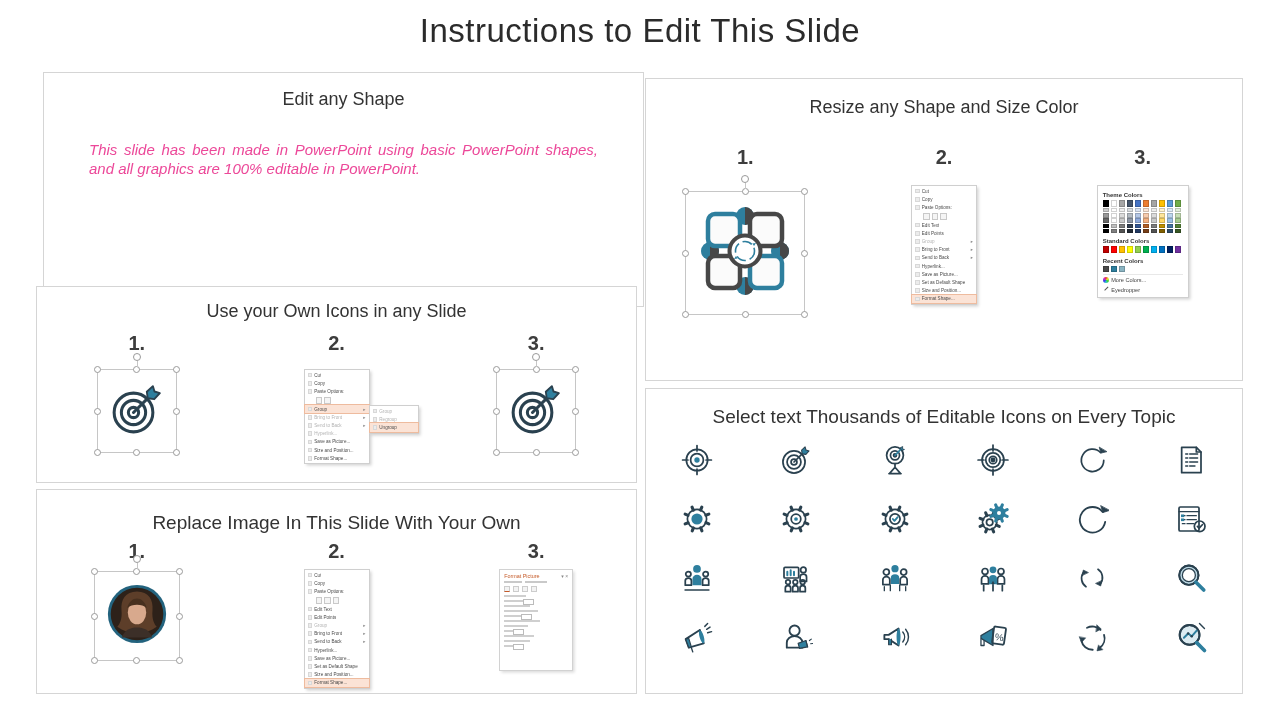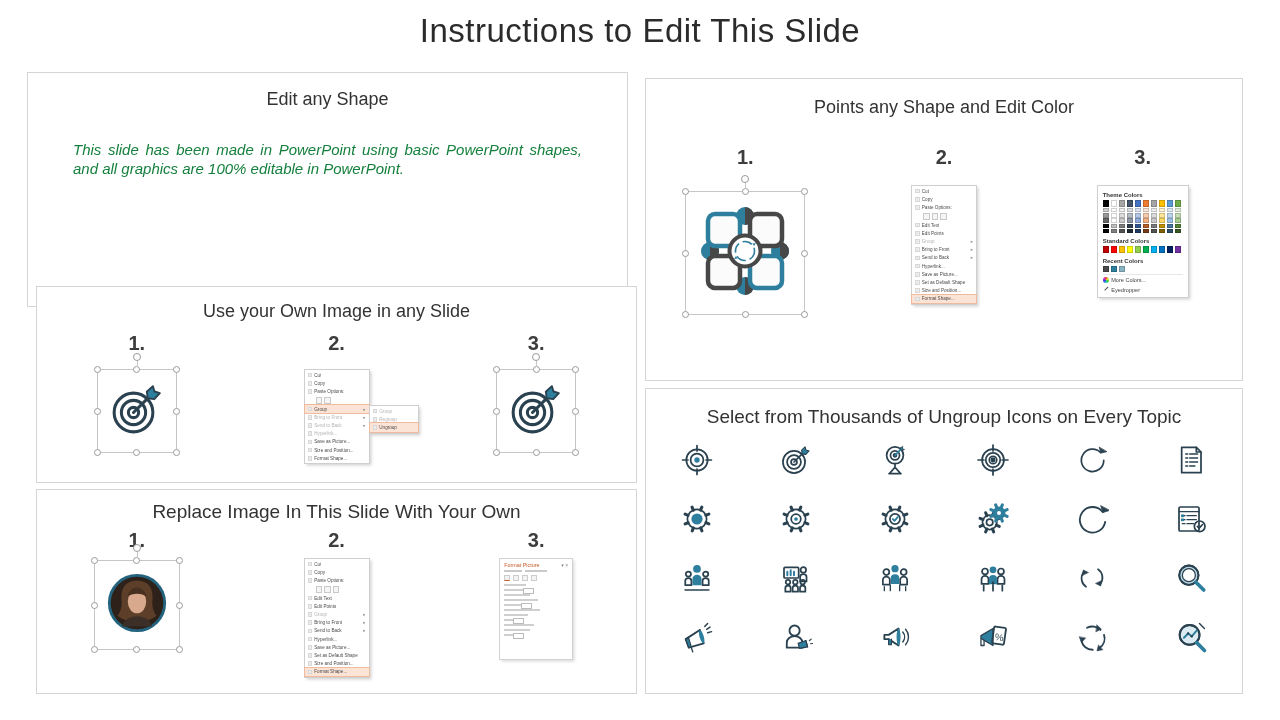--- a/index.html
+++ b/index.html
@@ -1,26 +1,26 @@
 <!DOCTYPE html>
 <html><head>
 <meta charset="utf-8">
 <style>
   html,body{margin:0;padding:0}
   body{width:1280px;height:720px;position:relative;background:#fff;font-family:"Liberation Sans",sans-serif;overflow:hidden}
   .slide-title{position:absolute;top:12px;left:0;width:100%;text-align:center;font-size:33px;color:#2b2b2b;font-weight:400;letter-spacing:.5px}
   .panel{position:absolute;background:#fff;border:1px solid #d5d5d5;box-sizing:border-box}
-  #p1{left:27px;top:72px;width:601px;height:235px}
+  #p1{left:43px;top:72px;width:601px;height:235px}
   #p2{left:36px;top:286px;width:601px;height:197px}
   #p3{left:36px;top:489px;width:601px;height:205px}
   #p4{left:645px;top:78px;width:598px;height:303px}
   #p5{left:645px;top:388px;width:598px;height:306px}
   .ptitle{text-align:center;font-size:18px;color:#333;font-weight:500;margin:16px 10px 0}
   .psub{text-align:center;font-style:italic;font-size:12px;color:#555;margin:4px 8px 0}
-  .body-text{font-style:italic;font-size:15px;color:#15803d;text-align:justify;margin:0 45px;line-height:1.27}
+  .body-text{font-style:italic;font-size:15px;color:#ec4899;text-align:justify;margin:0 45px;line-height:1.27}
   .body-text.first{margin-top:30px}
   .body-text.second{margin-top:19px}
   .steps{display:flex;margin-top:10px}
   .step{flex:1;display:flex;flex-direction:column;align-items:center}
   .stepnum{font-size:20px;font-weight:bold;color:#3d3d3d}
   .stepgfx{margin-top:14px;display:flex;align-items:flex-start;justify-content:center}
   
   .sel{position:relative;border:1px solid #c6c6c6;padding:11px;background:#fff}
   .sel.dashed{border-style:solid}
   .h{position:absolute;width:7px;height:7px;border:1px solid #9a9a9a;background:#fff;border-radius:50%;box-sizing:border-box}
@@ -68,21 +68,21 @@
 <body>
 
 <div class="slide-title">Instructions to Edit This Slide</div>
 
 <div class="panel" id="p1">
   <div class="ptitle">Edit any Shape</div>
   <p class="body-text first">This slide has been made in PowerPoint using basic PowerPoint shapes, and all graphics are 100% editable in PowerPoint.</p>
 </div>
 
 <div class="panel" id="p2">
-  <div class="ptitle" style="margin-top:14px">Use your Own Image in any Slide</div>
+  <div class="ptitle" style="margin-top:14px">Use your Own Icons in any Slide</div>
   <div class="steps">
     <div class="step">
         <div class="stepnum">1.</div>
       <div class="stepgfx">
           <div class="sel" id="p2s1"><svg width="56" height="56" viewBox="0 0 24 24" fill="none" stroke="#2a414f" stroke-width="1.3" stroke-linecap="round" stroke-linejoin="round">
               <circle cx="10.5" cy="13.5" r="8.3"></circle>
               <circle cx="10.5" cy="13.5" r="5.2"></circle>
               <circle cx="10.5" cy="13.5" r="2.2"></circle>
               <line x1="10.5" y1="13.5" x2="17" y2="7"></line>
               <path d="M16.2 4.6l2.6-2.4.7 2.3 2.3.7-2.4 2.6-2.8-.4z" fill="#2e7f9e" stroke-width=".8"></path>
@@ -168,21 +168,21 @@
               <circle cx="10.5" cy="13.5" r="2.2"></circle>
               <line x1="10.5" y1="13.5" x2="17" y2="7"></line>
               <path d="M16.2 4.6l2.6-2.4.7 2.3 2.3.7-2.4 2.6-2.8-.4z" fill="#2e7f9e" stroke-width=".8"></path>
             </svg><span class="h" style="top: -4px; left: -4px;"></span><span class="h" style="top: -4px; left: calc(50% - 3.5px);"></span><span class="h" style="top: -4px; left: calc(100% - 3px);"></span><span class="h" style="top: calc(50% - 3.5px); left: -4px;"></span><span class="h" style="top: calc(50% - 3.5px); left: calc(100% - 3px);"></span><span class="h" style="top: calc(100% - 3px); left: -4px;"></span><span class="h" style="top: calc(100% - 3px); left: calc(50% - 3.5px);"></span><span class="h" style="top: calc(100% - 3px); left: calc(100% - 3px);"></span><span class="rot"></span></div>
         </div>
       </div>
   </div>
 </div>
 
 <div class="panel" id="p3">
-  <div class="ptitle" style="margin-top:11px;font-size:19px">Replace Image In This Slide With Your Own</div>
+  <div class="ptitle" style="margin-top:22px;font-size:19px">Replace Image In This Slide With Your Own</div>
   <div class="steps" style="margin-top:6px">
     <div class="step">
         <div class="stepnum">1.</div>
       <div class="stepgfx" style="margin-top:8px">
           <div class="sel" id="p3s1"><svg width="62" height="62" viewBox="0 0 66 66">
 <circle cx="33" cy="33" r="31" fill="#23637e"></circle>
               <circle cx="33" cy="33" r="28" fill="#2d2119"></circle>
 <path d="M33 9c-12.5 0-17.5 9-16.5 20 .9 9.5-2 15-4.5 17.5C18 51 25 53 33 53s15-2 21-6.5C51.5 44 48.6 38.5 49.5 29 50.5 18 45.5 9 33 9z" fill="#5d3e29"></path>
 <ellipse cx="33" cy="31.5" rx="9.8" ry="12.5" fill="#d8a98d"></ellipse>
 <path d="M22.5 26.5c2-6.5 6-10 10.5-10s8.5 3.5 10.5 10c-3-2.3-6.3-3.4-10.5-3.4s-7.5 1.1-10.5 3.4z" fill="#47301f"></path>
@@ -288,21 +288,21 @@
             <div class="fmt-line" style="width:30px"></div>
             <div class="fmt-line" style="width:26px"></div>
             <div class="fmt-line box" style="width:20px"></div>
           </div>
         </div>
       </div>
   </div>
 </div>
 
 <div class="panel" id="p4">
-  <div class="ptitle" style="margin-top:18px">Points any Shape and Edit Color</div>
+  <div class="ptitle" style="margin-top:18px">Resize any Shape and Size Color</div>
   <div class="steps" style="margin-top:28px">
     <div class="step">
         <div class="stepnum">1.</div>
       <div class="stepgfx" style="margin-top:22px">
           <div class="sel" id="p4s1"><svg width="96" height="96" viewBox="0 0 96 96" fill="none">
 <circle cx="48" cy="13" r="9" fill="#2e7f9e"></circle>
               <path d="M48 4 a9 9 0 0 1 0 18 z" fill="#474747"></path>
               <circle cx="48" cy="83" r="9" fill="#2e7f9e"></circle>
               <path d="M48 74 a9 9 0 0 1 0 18 z" fill="#474747"></path>
               <circle cx="13" cy="48" r="9" fill="#2e7f9e"></circle>
@@ -495,21 +495,21 @@
               <span class="dropper"></span>
               <span>Eyedropper</span>
             </div>
           </div>
         </div>
       </div>
   </div>
 </div>
 
 <div class="panel" id="p5">
-  <div class="ptitle" style="margin-top:17px;font-size:19px">Select from Thousands of Ungroup Icons on Every Topic</div>
+  <div class="ptitle" style="margin-top:17px;font-size:19px">Select text Thousands of Editable Icons on Every Topic</div>
   <div class="icon-grid" id="icongrid">
       <div class="gcell">
         <svg width="32" height="32" viewBox="0 0 24 24" fill="none" stroke="#2a414f" stroke-width="1.3" stroke-linecap="round" stroke-linejoin="round">
           <circle cx="12" cy="12" r="8"></circle>
           <circle cx="12" cy="12" r="4.8"></circle>
           <circle cx="12" cy="12" r="2" fill="#2e7f9e" stroke="none"></circle>
           <path d="M12 1.2v4M12 18.8v4M1.2 12h4M18.8 12h4"></path>
         </svg>
       </div>
       <div class="gcell">

